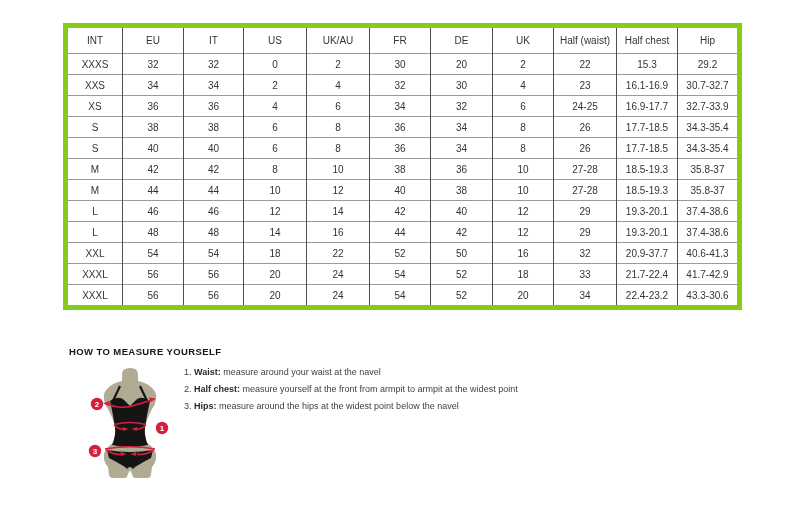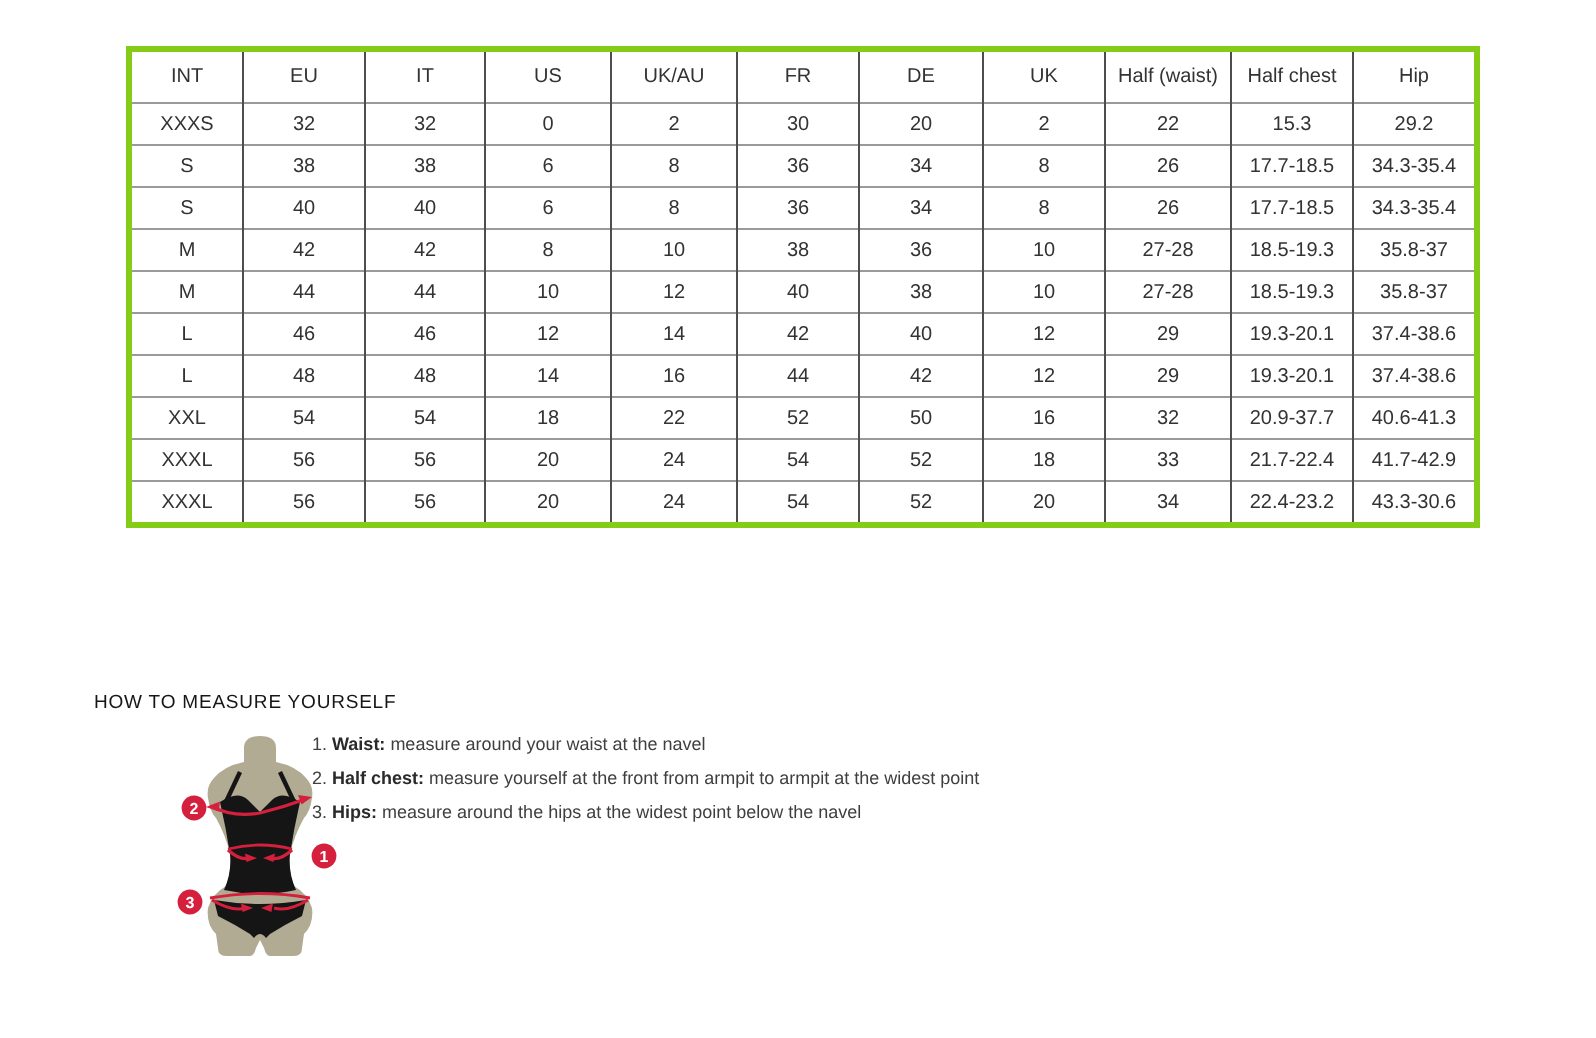--- a/index.html
+++ b/index.html
@@ -6,43 +6,43 @@
   body {
     width:798px; height:519px; position:relative; overflow:hidden;
     background:#ffffff;
     font-family:"Liberation Sans", sans-serif;
   }
 
   
   .size-table {
     position:absolute; left:63px; top:23px; width:675px;
     border-collapse:collapse; table-layout:fixed;
-    border:3px solid #84cc16;
+    border:5px solid #84cc16;
   }
   .size-table th, .size-table td {
     padding:0; text-align:center; vertical-align:middle;
     font-size:10px; font-weight:400; color:#333333;
     border-left:1px solid #4d4d4d;
     white-space:nowrap; overflow:hidden;
   }
   .size-table th { height:25px; }
   .size-table td { height:20px; border-top:1px solid #9a9a9a; }
 
   
   .measure-heading {
-    position:absolute; left:47px; top:346px; margin:0;
-    font-size:9.5px; font-weight:400; color:#161616; letter-spacing:0.4px;
+    position:absolute; left:69px; top:346px; margin:0;
+    font-size:9.5px; font-weight:700; color:#161616; letter-spacing:0.4px;
   }
   .figure-svg { position:absolute; left:86px; top:366px; }
   .figure-svg text {
     font-family:"Liberation Sans", sans-serif;
     font-size:8px; font-weight:700; fill:#ffffff; text-anchor:middle;
   }
   .measure-list {
-    position:absolute; left:156px; top:367px;
+    position:absolute; left:184px; top:367px;
     margin:0; padding:0; list-style:none;
   }
   .measure-list li { font-size:9px; color:#3f3f3f; margin-bottom:7px; }
   .mi-label { font-weight:700; color:#2a2a2a; }
 </style>
 </head>
 <body>
 
 <table class="size-table">
   <colgroup>
@@ -81,20 +81,46 @@
         <td>0</td>
         <td>2</td>
         <td>30</td>
         <td>20</td>
         <td>2</td>
         <td>22</td>
         <td>15.3</td>
         <td>29.2</td>
       </tr>
       <tr>
+        <td>XXS</td>
+        <td>34</td>
+        <td>34</td>
+        <td>2</td>
+        <td>4</td>
+        <td>32</td>
+        <td>30</td>
+        <td>4</td>
+        <td>23</td>
+        <td>16.1-16.9</td>
+        <td>30.7-32.7</td>
+      </tr>
+      <tr>
+        <td>XS</td>
+        <td>36</td>
+        <td>36</td>
+        <td>4</td>
+        <td>6</td>
+        <td>34</td>
+        <td>32</td>
+        <td>6</td>
+        <td>24-25</td>
+        <td>16.9-17.7</td>
+        <td>32.7-33.9</td>
+      </tr>
+      <tr>
         <td>S</td>
         <td>38</td>
         <td>38</td>
         <td>6</td>
         <td>8</td>
         <td>36</td>
         <td>34</td>
         <td>8</td>
         <td>26</td>
         <td>17.7-18.5</td>

